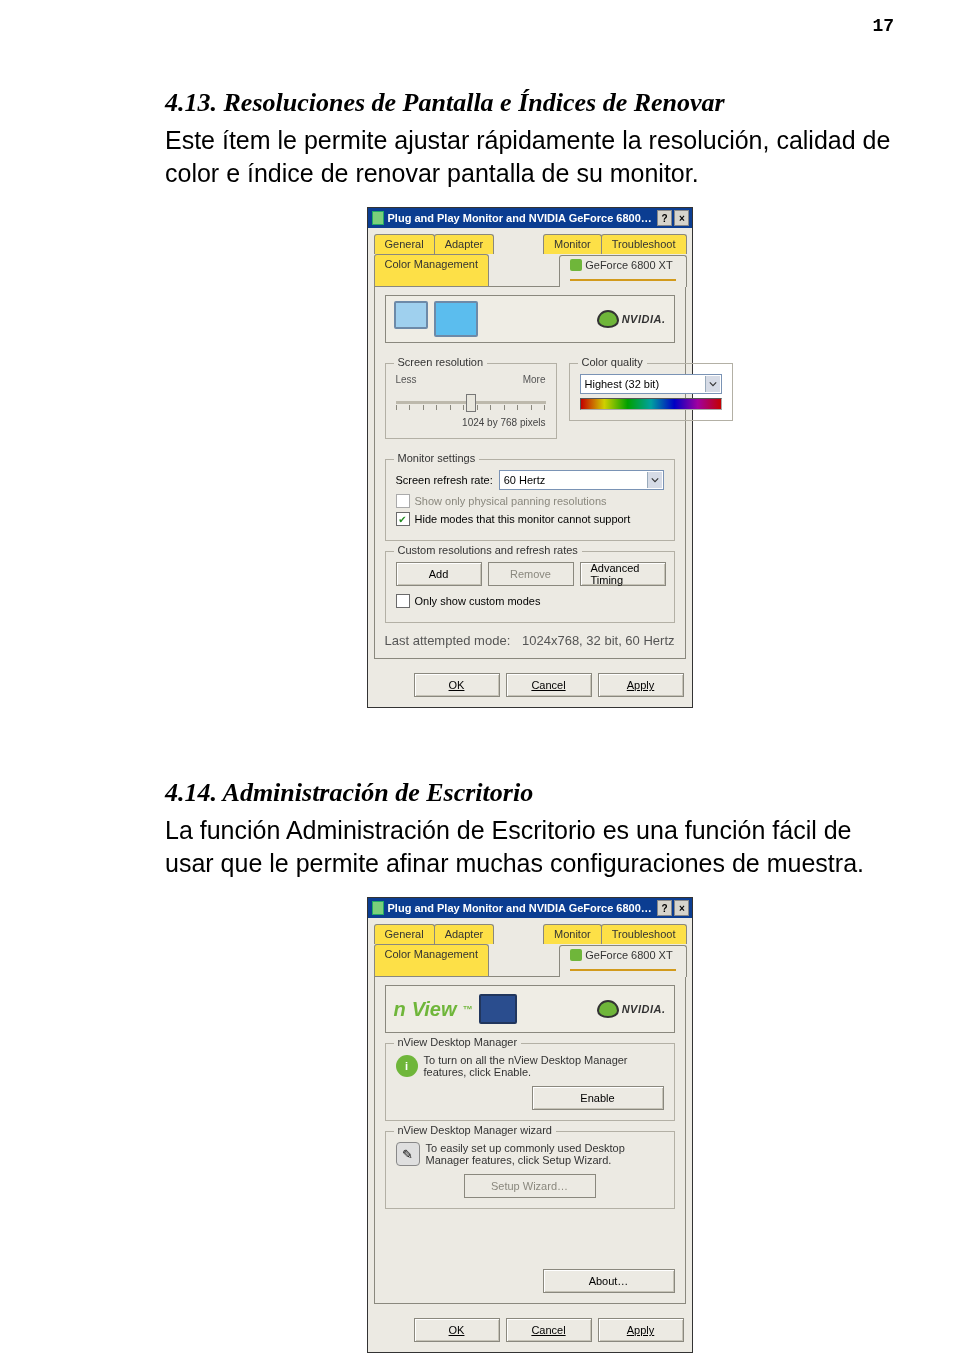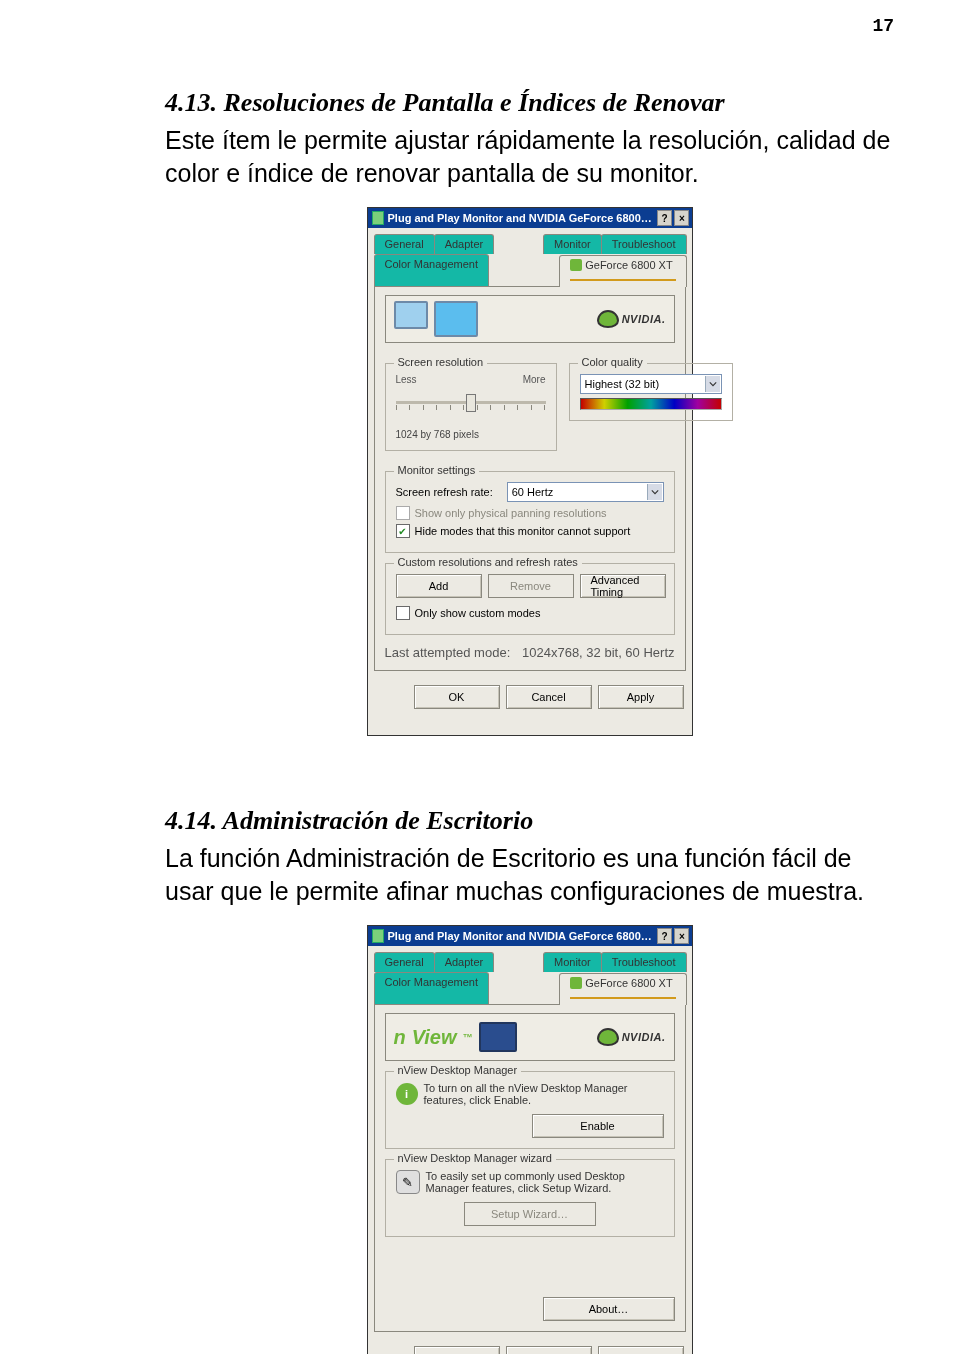--- a/index.html
+++ b/index.html
@@ -65,21 +65,21 @@
   .titlebar .tb-btn {
     width:16px; height:14px; background:#d6d4cc; color:#000; font-weight:700; font-size:10px;
     display:flex; align-items:center; justify-content:center; margin-left:2px; border:1px solid #888;
   }
 
   .tab-row { display:flex; padding: 6px 6px 0 6px; }
   .tab {
     padding: 3px 10px 4px;
     border: 1px solid #8a887e;
     border-bottom: none;
-    background:#14b8a6;
+    background:#fde047;
     border-top-left-radius: 3px;
     border-top-right-radius: 3px;
     margin-right:-1px;
     color:#333;
   }
   .tab.active {
     position: relative;
     top: 1px;
     z-index: 2;
     background:#eceae3;
@@ -132,21 +132,21 @@
 
   .slider-track {
     position:relative; height:22px; width:150px; margin:2px 0;
   }
   .slider-track .rail { position:absolute; left:0; right:0; top:14px; height:3px; background:#bdb9ac; }
   .slider-track .ticks { position:absolute; left:0; right:0; top:18px; display:flex; justify-content:space-between; }
   .slider-track .ticks span { width:1px;height:5px;background:#8a887e;display:inline-block; }
   .slider-track .thumb { position:absolute; top:7px; left:70px; width:8px; height:16px; background:#e8e6dd; border:1px solid #777; }
 
   .slider-labels { display:flex; justify-content:space-between; width:150px; font-size:10px; color:#555;gap:17px;}
-  .resolution-text { font-size:10px; color:#444; margin-top:20px; text-align:left; width:150px; }
+  .resolution-text { font-size:10px; color:#444; margin-top:8px; text-align:right; width:150px; }
 
   .select {
     border:1px solid #7a93b5; background:#fff; height:18px; display:flex; align-items:center;
     padding: 0 16px 0 4px; position:relative; font-size:11px;
   }
   .select .chev { position:absolute; right:1px; top:1px; bottom:1px; width:14px; background:#d6dbe6; display:flex;align-items:center;justify-content:center; border-left:1px solid #9ab; }
   .select .chev svg{width:8px;height:8px;}
 
   .rainbow {
     height:10px; width:140px; margin-top:4px;
@@ -160,21 +160,21 @@
   .cbox.disabled { border-color:#aaa; }
 
   .btn {
     min-width:64px; height:22px; padding:0 10px; border:1px solid #8a887e; background:#eceae3;
     display:inline-flex; align-items:center; justify-content:center; font-size:11px;
     box-shadow: inset 1px 1px 0 #fff, inset -1px -1px 0 #c6c3b7;
   }
   .btn.disabled { color:#8a887e; box-shadow:none; }
 
   .footer-btns {
-    display:flex; justify-content:flex-end; gap:6px; padding: 8px 8px 26px 0;
+    display:flex; justify-content:flex-end; gap:6px; padding: 8px 8px 10px 0; text-decoration: underline;
   }
 
   .info-icon-green { width:22px;height:22px;border-radius:50%;background:#6fb63a;color:#fff;font-weight:700;display:flex;align-items:center;justify-content:center; margin-right:6px; flex-shrink:0;}
   .info-icon-wiz { width:22px;height:22px;border-radius:4px;background:#dfdfdf;border:1px solid #888;margin-right:6px;flex-shrink:0;display:flex;align-items:center;justify-content:center;font-size:13px;}
   .desc { font-size:11px; color:#333; }
 </style>
 </head>
 <body>
 
 <div class="page">
@@ -257,21 +257,21 @@
                     <path d="M1 3 L5 7 L9 3" fill="none" stroke="#333" stroke-width="1.4"></path>
                   </svg>
                 </span>
             </div>
             <div class="rainbow"></div>
           </div>
         </div>
 
         <div class="group">
           <span class="legend">Monitor settings</span>
-          <div class="row" style="gap:14px">
+          <div class="row" style="gap:6px">
             <span>Screen refresh rate:</span>
             <div class="select" style="flex:1">
               <span>60 Hertz</span>
               <span class="chev">
                   <svg viewBox="0 0 10 10">
                     <path d="M1 3 L5 7 L9 3" fill="none" stroke="#333" stroke-width="1.4"></path>
                   </svg>
                 </span>
             </div>
           </div>

